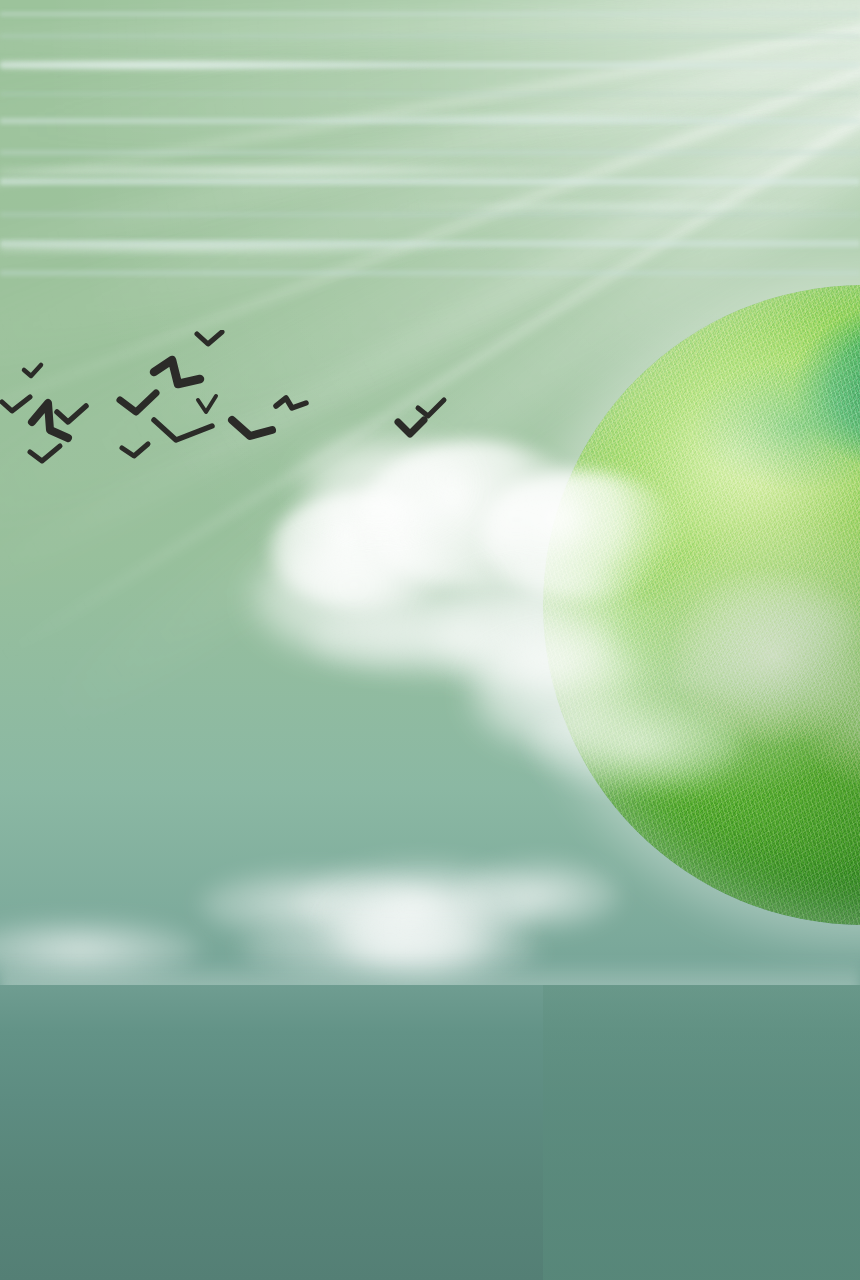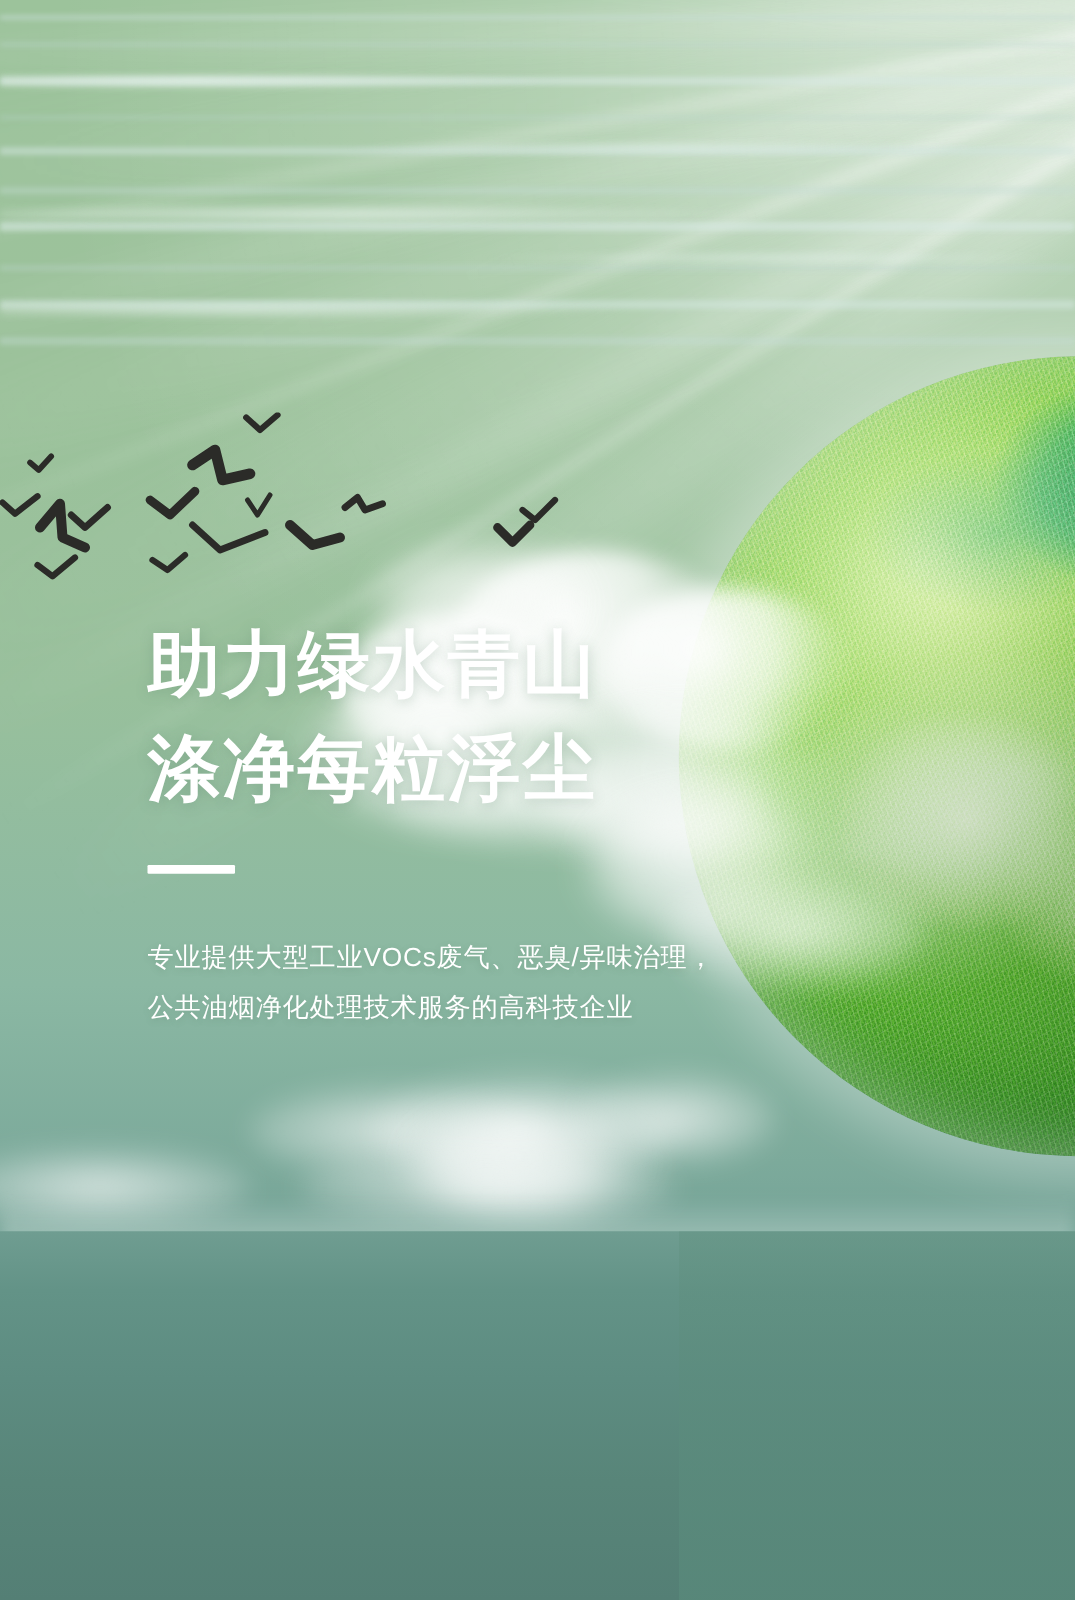--- a/index.html
+++ b/index.html
@@ -276,23 +276,14 @@
   <div class="water"></div>
   <div class="water-ripples"></div>
 
   <div class="globe-submerged">
 
     <div class="veil"></div>
   </div>
 
   <div class="water-ripples2" style="pointer-events:none;"></div>
 
-  <div class="copy">
-    <div class="headline">助力绿水青山</div>
-    <div class="headline">涤净每粒浮尘</div>
-    <div class="divider"></div>
-    <div class="subcopy">
-      <div class="subline">专业提供大型工业VOCs废气、恶臭/异味治理，</div>
-      <div class="subline">公共油烟净化处理技术服务的高科技企业</div>
-    </div>
-  </div>
 
 </div>
 
 </body></html>

